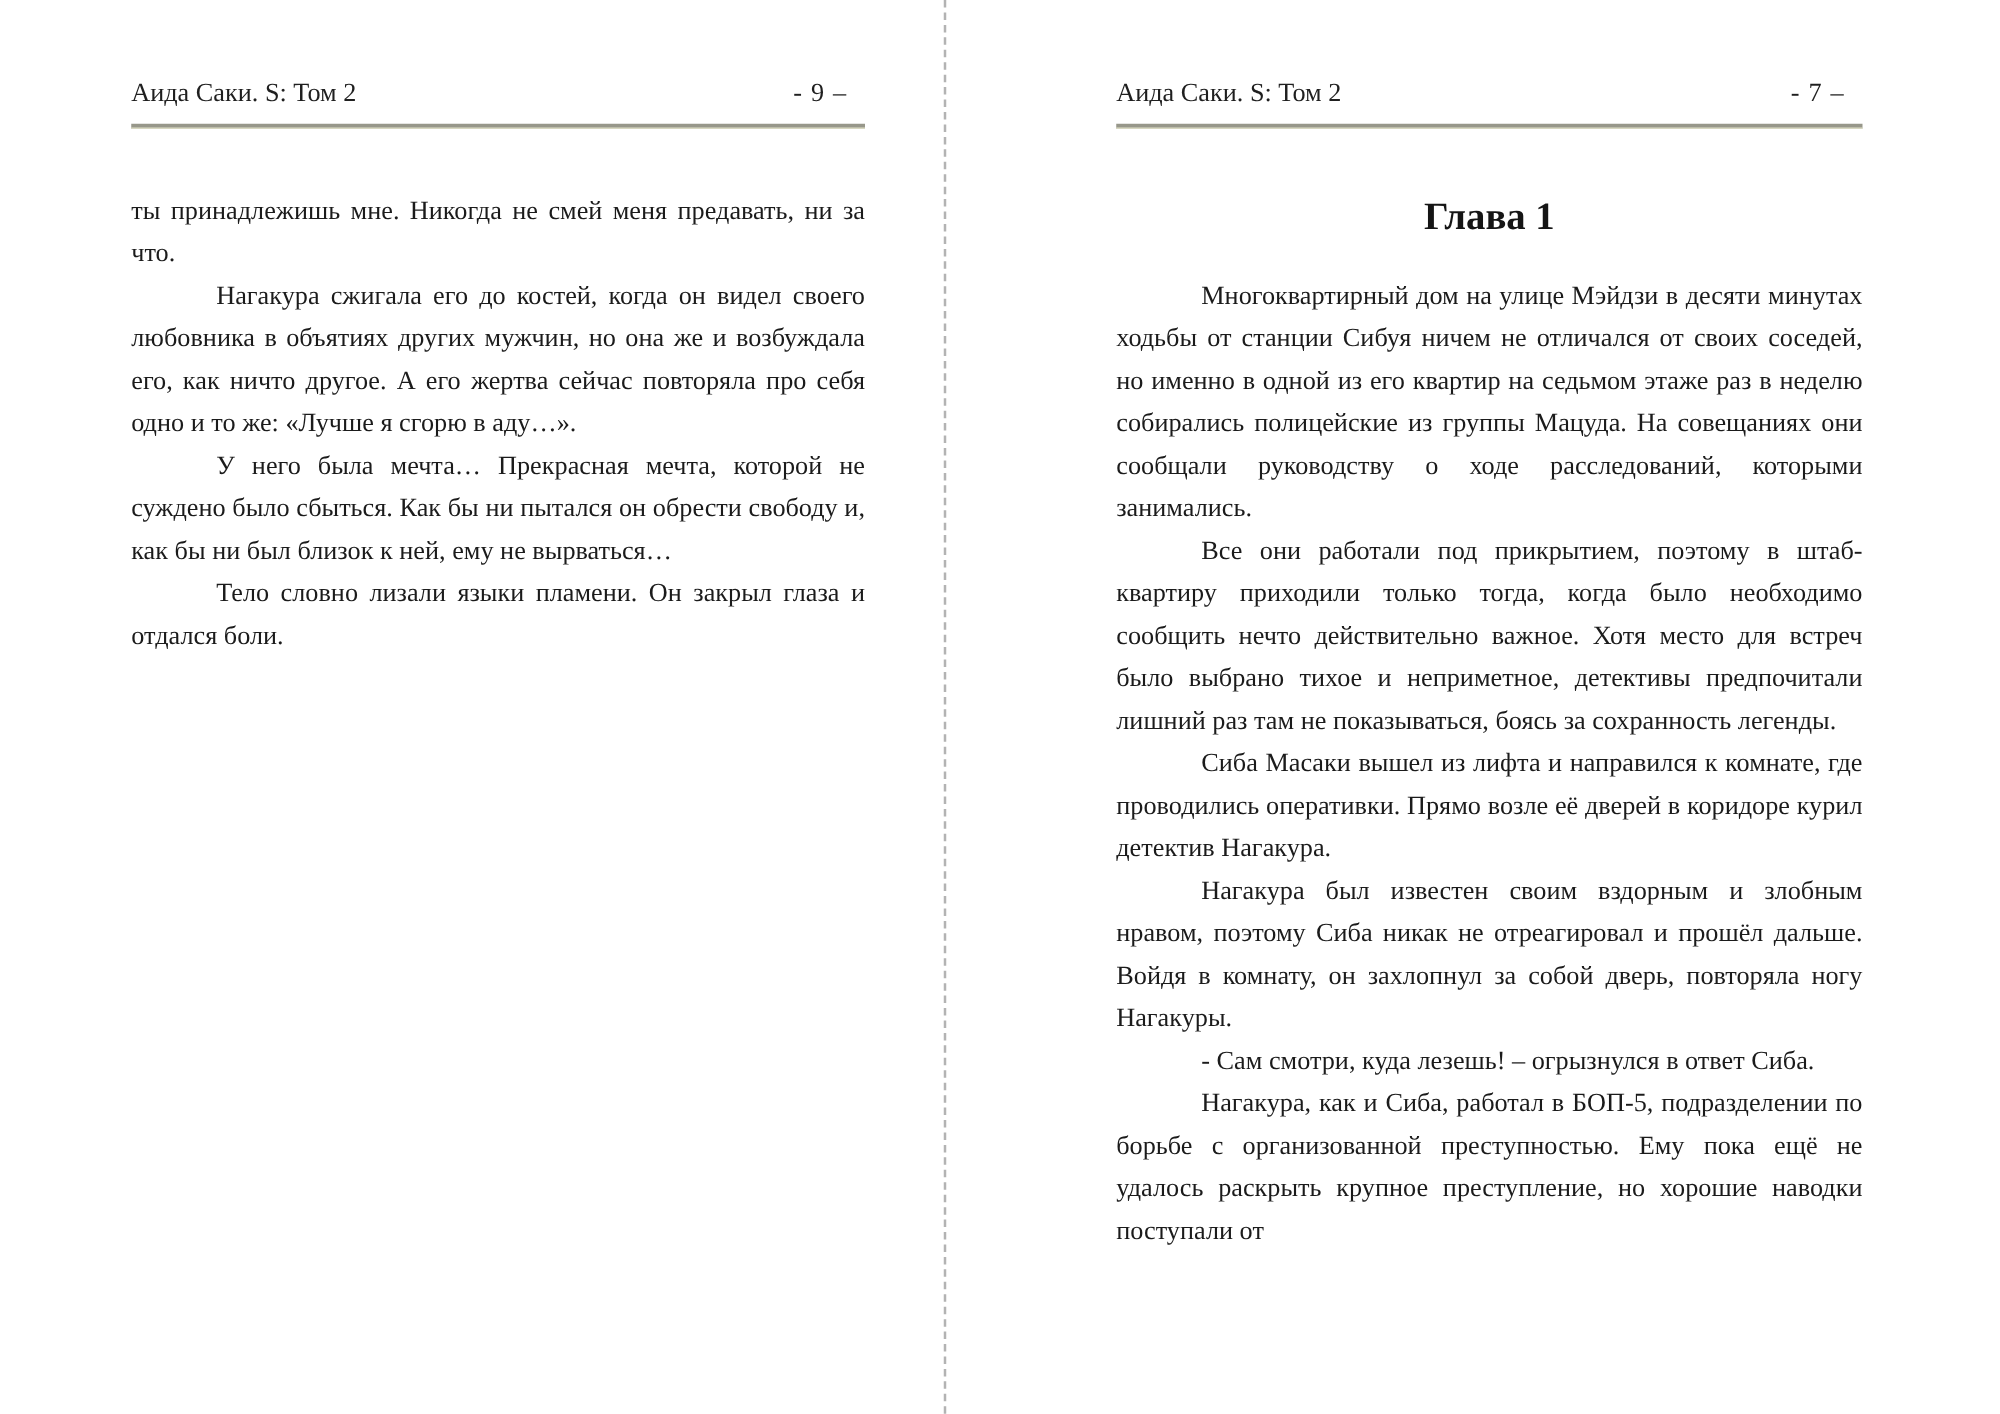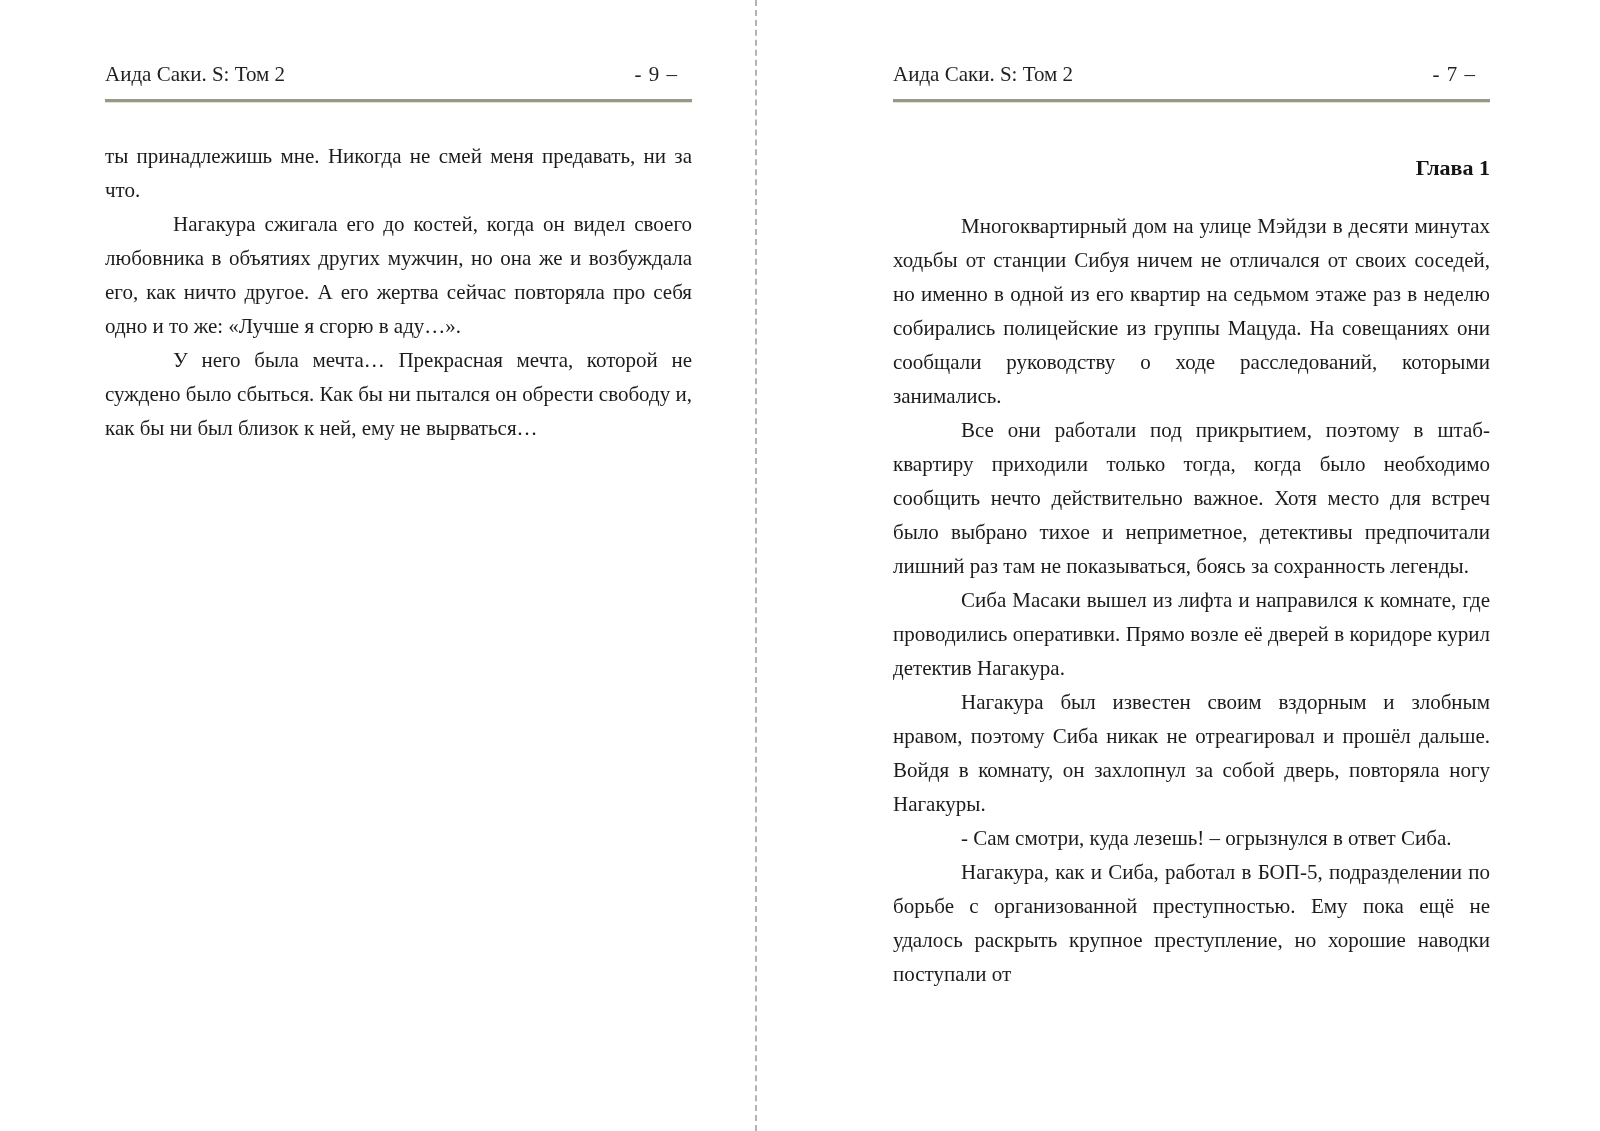--- a/index.html
+++ b/index.html
@@ -39,27 +39,27 @@
     position: absolute;
     left: 755px;
     top: 0;
     height: 1131px;
     width: 0;
     border-left: 2px dashed #b3b3b3;
   }
 
   .chapter-title {
     margin: 52px 0 0 0;
-    text-align: right;
-    font-size: 22px;
+    text-align: center;
+    font-size: 31px;
     font-weight: bold;
     color: #151515;
   }
 
-  .page-body { margin-top: 36px; }
+  .page-body { margin-top: 48px; }
   .page.right .page-body { margin-top: 28px; }
 
   .page-body p.para {
     margin: 0;
     font-size: 21px;
     line-height: 34px;
     text-align: justify;
     text-justify: inter-word;
   }
   .page-body p.para.indent { text-indent: 68px; }
@@ -73,20 +73,21 @@
   <section class="page left">
     <header class="page-header">
       <span class="running-title">Аида Саки. S: Том 2</span>
       <span class="page-num">- 9 –</span>
     </header>
     <div class="rule"></div>
     <div class="page-body">
         <p class="para"><span>ты принадлежишь мне. Никогда не смей меня предавать, ни за что.</span></p>
         <p class="para indent"><span>Нагакура сжигала его до костей, когда он видел своего любовника в объятиях других мужчин, но она же и возбуждала его, как ничто другое. А его жертва сейчас повторяла про себя одно и то же: </span><span class="em">«Лучше я сгорю в аду…»</span><span>.</span></p>
         <p class="para indent"><span>У него была мечта… Прекрасная мечта, которой не суждено было сбыться. Как бы ни пытался он обрести свободу и, как бы ни был близок к ней, ему не вырваться…</span></p>
+        <p class="para indent"><span>Тело словно лизали языки пламени. Он закрыл глаза и отдался боли.</span></p>
       </div>
   </section>
 
   <div class="divider"></div>
 
   <section class="page right">
     <header class="page-header">
       <span class="running-title">Аида Саки. S: Том 2</span>
       <span class="page-num">- 7 –</span>
     </header>

